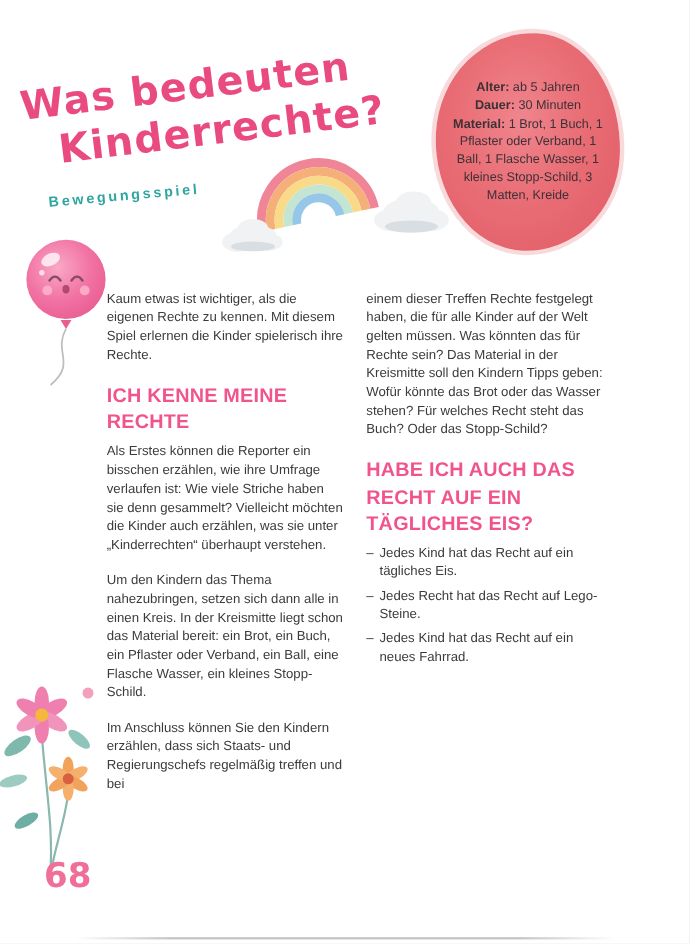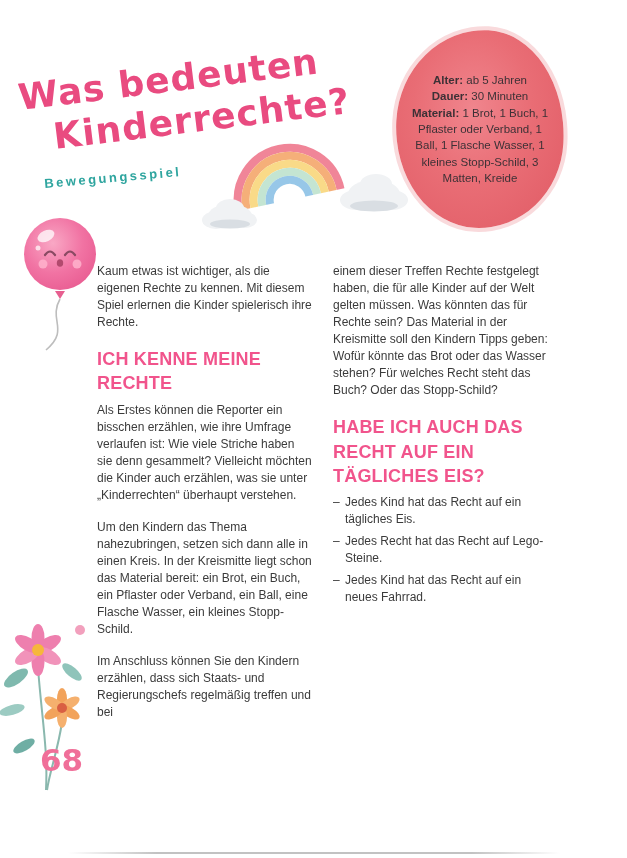--- a/index.html
+++ b/index.html
@@ -45,21 +45,21 @@
   .section-heading{
     color:#f1548c;font-weight:bold;font-size:18px;
     margin:16px 0 6px;letter-spacing:0.2px;line-height:1.35;
   }
   .rights-list{margin-top:2px;}
   .rights-item{display:flex;margin-bottom:5px;}
   .rights-item .marker{width:12px;flex:none;}
 
   
   .page-number{
-    position:absolute;left:40px;top:742px;color:#f06f99;
+    position:absolute;left:40px;top:778px;color:#f06f99;
     font-size:31px;font-weight:bold;font-family:"DejaVu Sans", sans-serif;
   }
   .bottom-edge{
     position:absolute;left:68px;top:852px;width:492px;height:2px;
     background:linear-gradient(to right, rgba(185,185,185,0), #c2c2c2 18%, #c2c2c2 82%, rgba(185,185,185,0));
   }
 
   
   .rainbow-illustration{position:absolute;left:178px;top:132px;width:250px;height:100px;}
   .balloon-illustration{position:absolute;left:8px;top:208px;width:100px;height:150px;}

